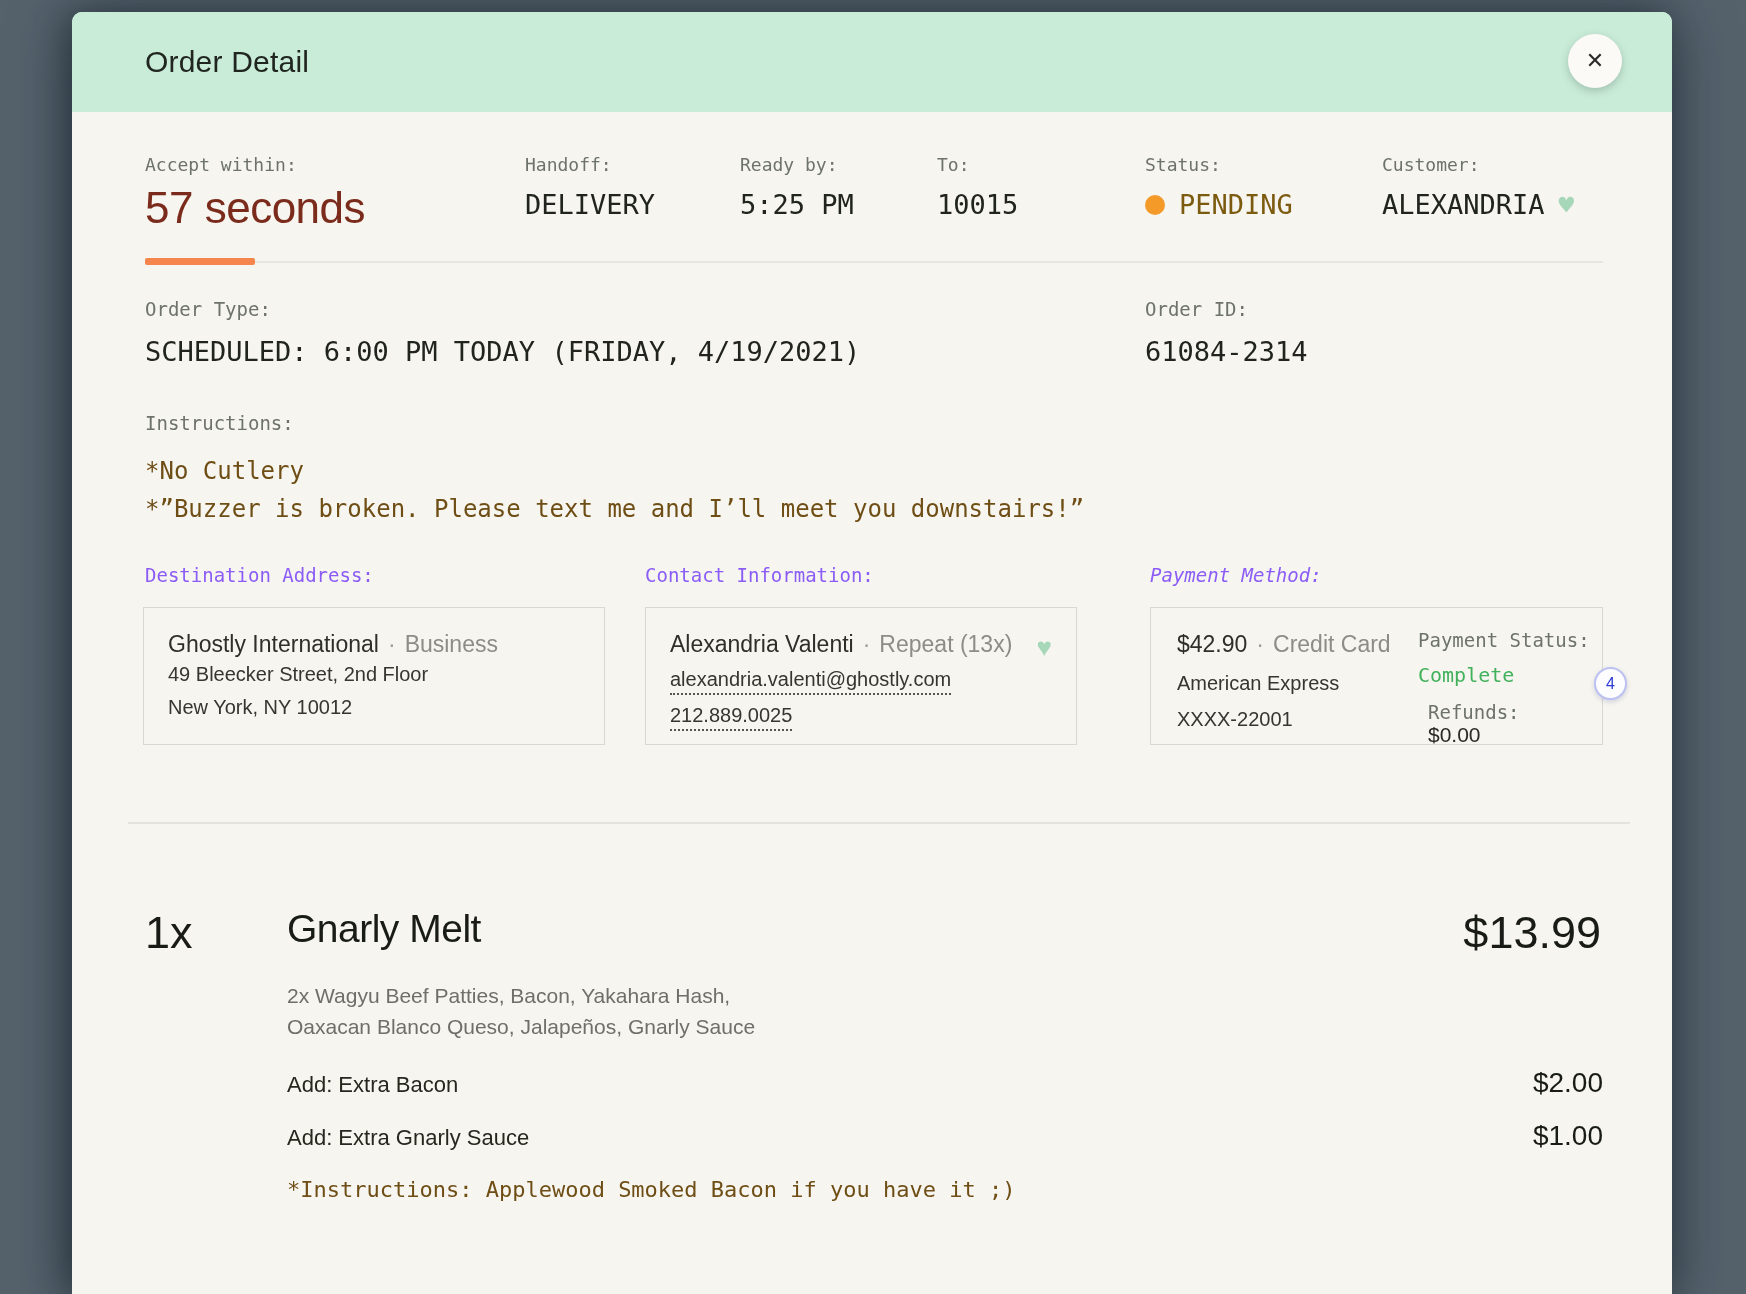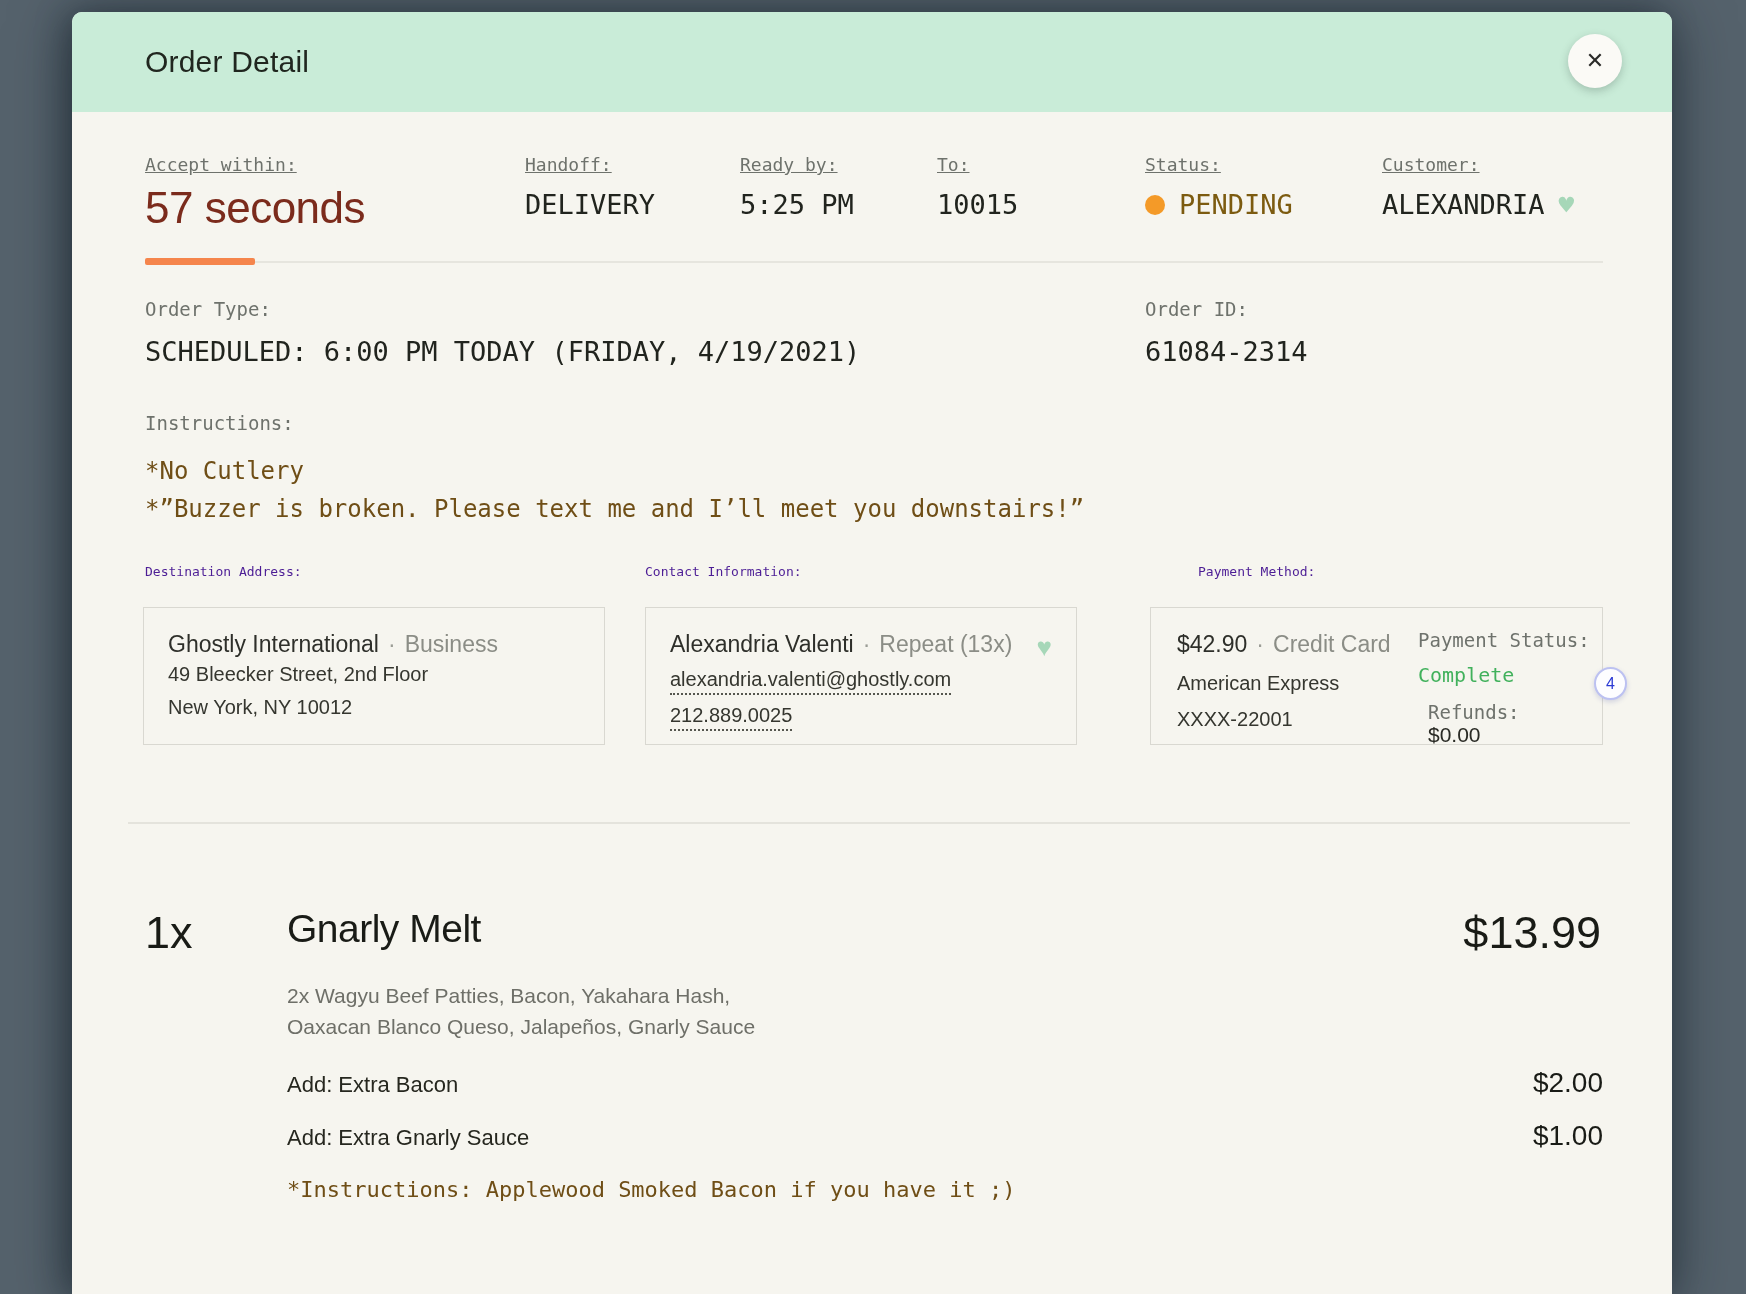--- a/index.html
+++ b/index.html
@@ -29,21 +29,21 @@
   .close-btn {
     position:absolute; left:1496px; top:22px; width:54px; height:54px;
     border-radius:50%; background:#fbfaf6; border:none; cursor:pointer;
     box-shadow:0 3px 8px rgba(40,60,50,.25);
     display:flex; align-items:center; justify-content:center;
     font-size:22px; color:#2a2a28;
   }
 
   
   .sum-col { position:absolute; top:142px; }
-  .sum-label { font-size:18px; color:#6e726c;text-decoration:underline; }
+  .sum-label { font-size:18px; color:#6e726c; }
   .sum-value { margin-top:14px; font-size:27px; color:#21241e; display:flex; align-items:center; }
   .col-accept  { left:73px; }
   .col-handoff { left:453px; }
   .col-ready   { left:668px; }
   .col-to      { left:865px; }
   .col-status  { left:1073px; }
   .col-customer{ left:1310px; }
   .accept-value { margin-top:8px; font-size:44px; font-weight:500; color:#7b2b1c;
                   font-family:"Liberation Sans", sans-serif; letter-spacing:-.5px; }
   .status-dot { width:20px; height:20px; border-radius:50%; background:#f49a28;
@@ -58,24 +58,24 @@
   .block-label { font-size:19px; color:#6e726c; }
   .order-type { position:absolute; left:73px; top:286px; }
   .order-id   { position:absolute; left:1073px; top:286px; }
   .block-value { margin-top:16px; font-size:27px; color:#21241e; }
 
   
   .instructions { position:absolute; left:73px; top:400px; }
   .instr-lines { margin-top:18px; font-size:24px; color:#6f4e16; line-height:38px; }
 
   
-  .box-label { position:absolute; top:552px; font-size:13px; color:#4c1d95; }
+  .box-label { position:absolute; top:552px; font-size:19px; color:#8b5cf6; }
   .lbl-dest    { left:73px; }
   .lbl-contact { left:573px; }
-  .lbl-pay     { left:1126px; }
+  .lbl-pay     { left:1078px;font-style:italic; }
   .info-box {
     position:absolute; top:595px; height:138px;
     border:1px solid #d9d8d1; padding:23px 24px 0;
   }
   .box-dest    { left:71px;  width:462px; }
   .box-contact { left:573px; width:432px; }
   .box-pay     { left:1078px; width:453px;padding-left:26px; }
   .box-name-row { font-size:23px; color:#2e2f2a; display:flex; align-items:baseline; }
   .sep { color:#9b9d96; margin:0 9px; font-size:23px; }
   .secondary { color:#8b8d86; }

